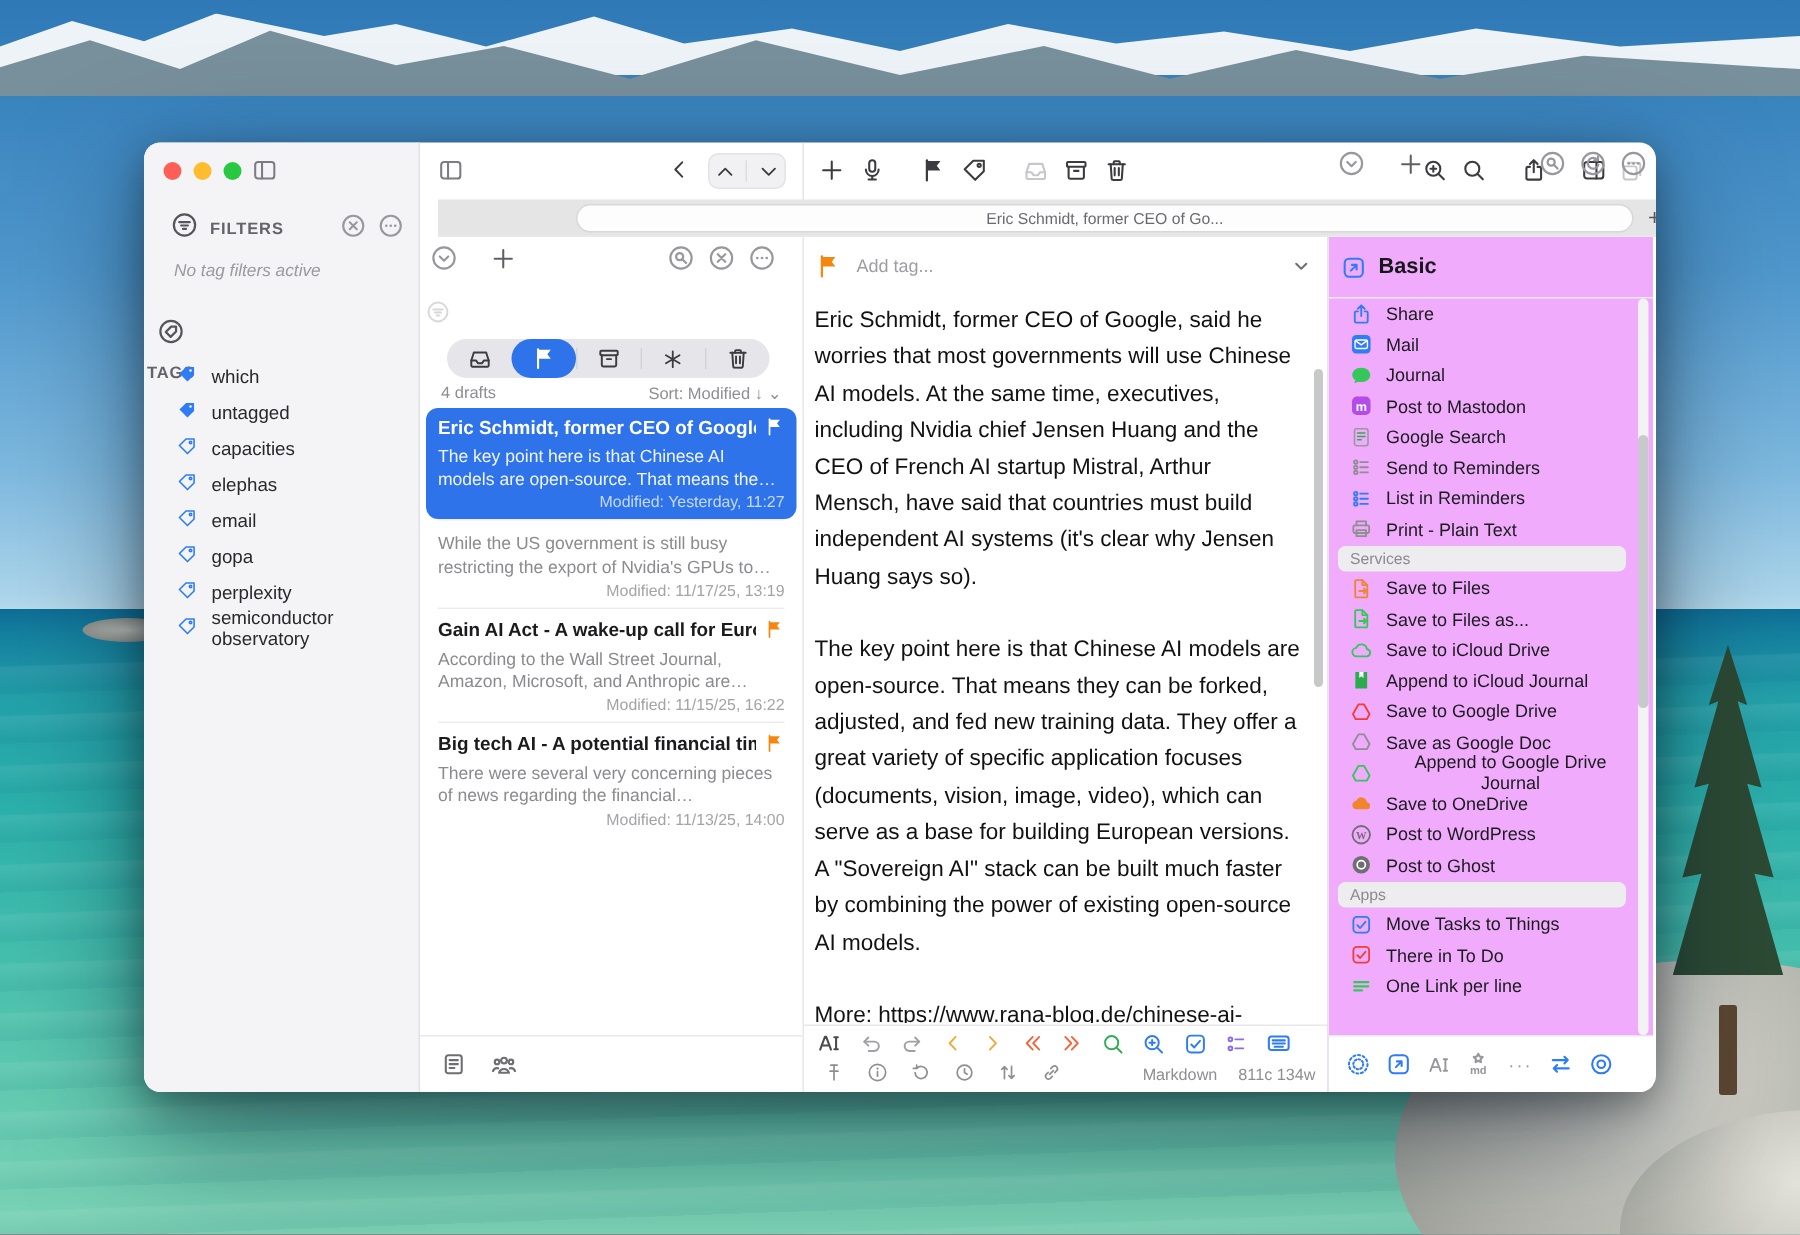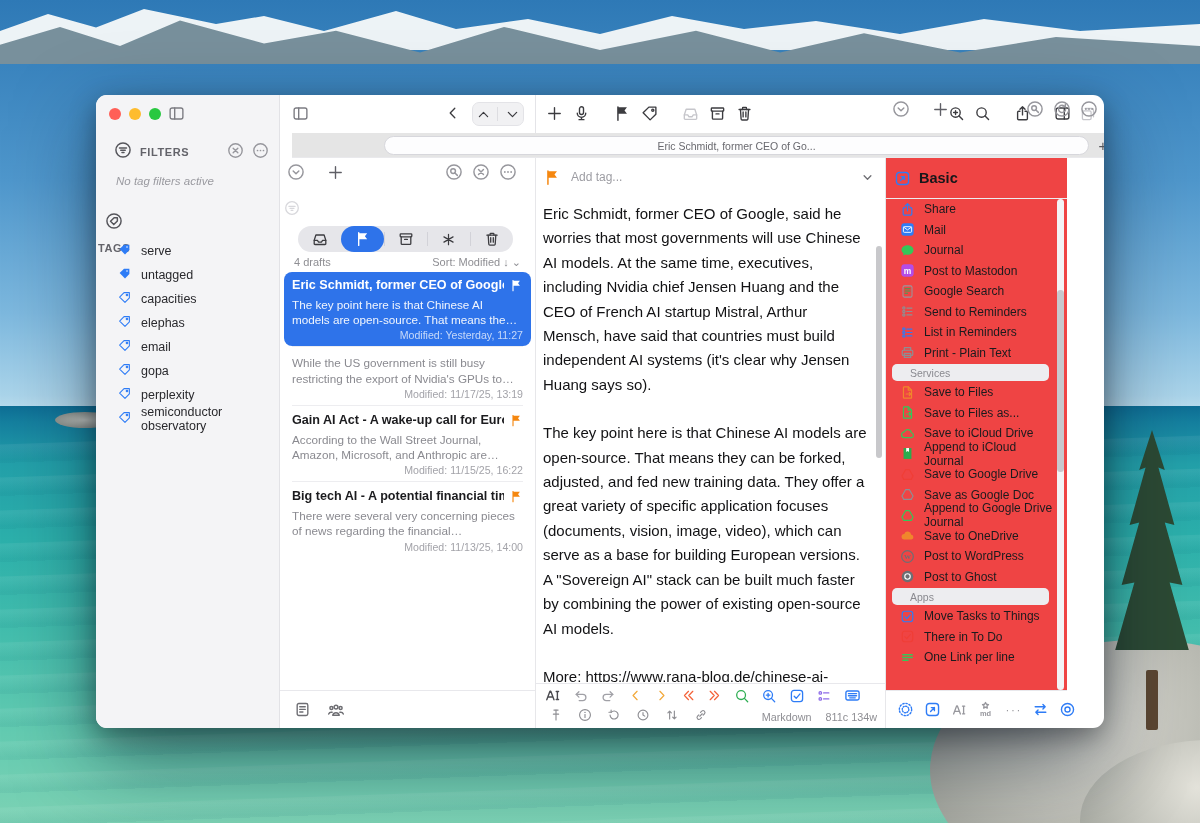--- a/index.html
+++ b/index.html
@@ -69,27 +69,27 @@
   .tagrow .ph{flex:1;font-size:12px;color:#9d9da3;}
   .ed-text{position:absolute;left:7px;right:18px;top:44px;bottom:46px;overflow:hidden;font-size:15px;line-height:24.4px;color:#121214;}
   .ed-text p{margin:0 0 24px 0;}
   .ed-scroll{position:absolute;right:3px;top:88px;width:6px;height:212px;background:#9a9aa0;opacity:.55;border-radius:3px;}
   .ed-toolbar{position:absolute;left:0;right:0;bottom:0;height:45px;border-top:1px solid #e8e8ec;background:#fff;}
   .ed-row{position:absolute;left:8px;right:0;display:flex;align-items:center;}
   .ed-row1{top:3px;gap:11.5px;}
   .ed-row2{top:24px;gap:15px;padding-left:5px;}
   .ed-meta{position:absolute;right:8px;top:27px;font-size:10.8px;color:#8e8e93;display:flex;gap:14px;}
   
-  .actions{position:absolute;left:789px;top:63px;width:182px;bottom:0;background:#ef4444;border-left:1px solid #e7e7ea;}
+  .actions{position:absolute;left:789px;top:63px;width:217px;bottom:0;background:#f0abfc;border-left:1px solid #e7e7ea;text-align:center;}
   .basic-bar{position:absolute;left:0;right:0;top:0;height:41px;display:flex;align-items:center;gap:8px;padding-left:8px;border-bottom:1px solid #ececf0;}
   .basic-bar .t{font-size:14.5px;font-weight:700;color:#17171a;}
   .action-list{position:absolute;left:0;right:12px;top:41px;bottom:38px;overflow:hidden;}
   .action-row{display:flex;align-items:center;gap:9px;height:20.5px;padding-left:14px;}
   .action-row .lbl{font-size:12px;color:#1b1b1e;}
-  .action-sec{height:17px;margin:1px 6px;background:#ededf0;border-radius:5px;display:flex;align-items:center;padding-left:18px;
+  .action-sec{height:17px;margin:1px 6px;background:#ededf0;border-radius:5px;display:flex;align-items:center;padding-left:8px;
     font-size:10.5px;color:#8a8a90;}
   .ac-scroll-track{position:absolute;right:3px;top:41px;bottom:38px;width:7px;background:#f3f3f5;border-radius:4px;}
   .ac-scroll{position:absolute;right:3px;top:132px;width:7px;height:182px;background:#c8c8cd;border-radius:4px;}
   .ac-bottom{position:absolute;left:0;right:0;bottom:0;height:38px;border-top:1px solid #e8e8ec;background:#fff;display:flex;align-items:center;gap:10px;padding-left:11px;}
   .hd-row{position:absolute;display:flex;align-items:center;gap:9px;}
 </style>
 </head>
 <body>
 
 <div id="stage">
@@ -165,21 +165,21 @@
               </g>
             </svg></span>
         <span class="side-hd">TAGS</span>
       </div>
       <div class="abs" style="left:0;top:144px;right:0;" id="tags-list">
           <div class="tag-row">
             <span><svg width="13" height="13" viewBox="0 0 16 16" xmlns="http://www.w3.org/2000/svg">
                 <path d="M2 7.4 7.4 2h6.6v6.6L8.6 14 2 7.4z" fill="#2e7cf6"></path>
                 <circle cx="11.1" cy="4.9" r="1.0" fill="#fff"></circle>
               </svg></span>
-            <span>serve</span>
+            <span>which</span>
           </div>
           <div class="tag-row">
             <span><svg width="13" height="13" viewBox="0 0 16 16" xmlns="http://www.w3.org/2000/svg">
                 <path d="M2 7.4 7.4 2h6.6v6.6L8.6 14 2 7.4z" fill="#2e7cf6"></path>
                 <circle cx="11.1" cy="4.9" r="1.0" fill="#fff"></circle>
               </svg></span>
             <span>untagged</span>
           </div>
           <div class="tag-row">
             <span><svg width="13" height="13" viewBox="0 0 16 16" xmlns="http://www.w3.org/2000/svg">

